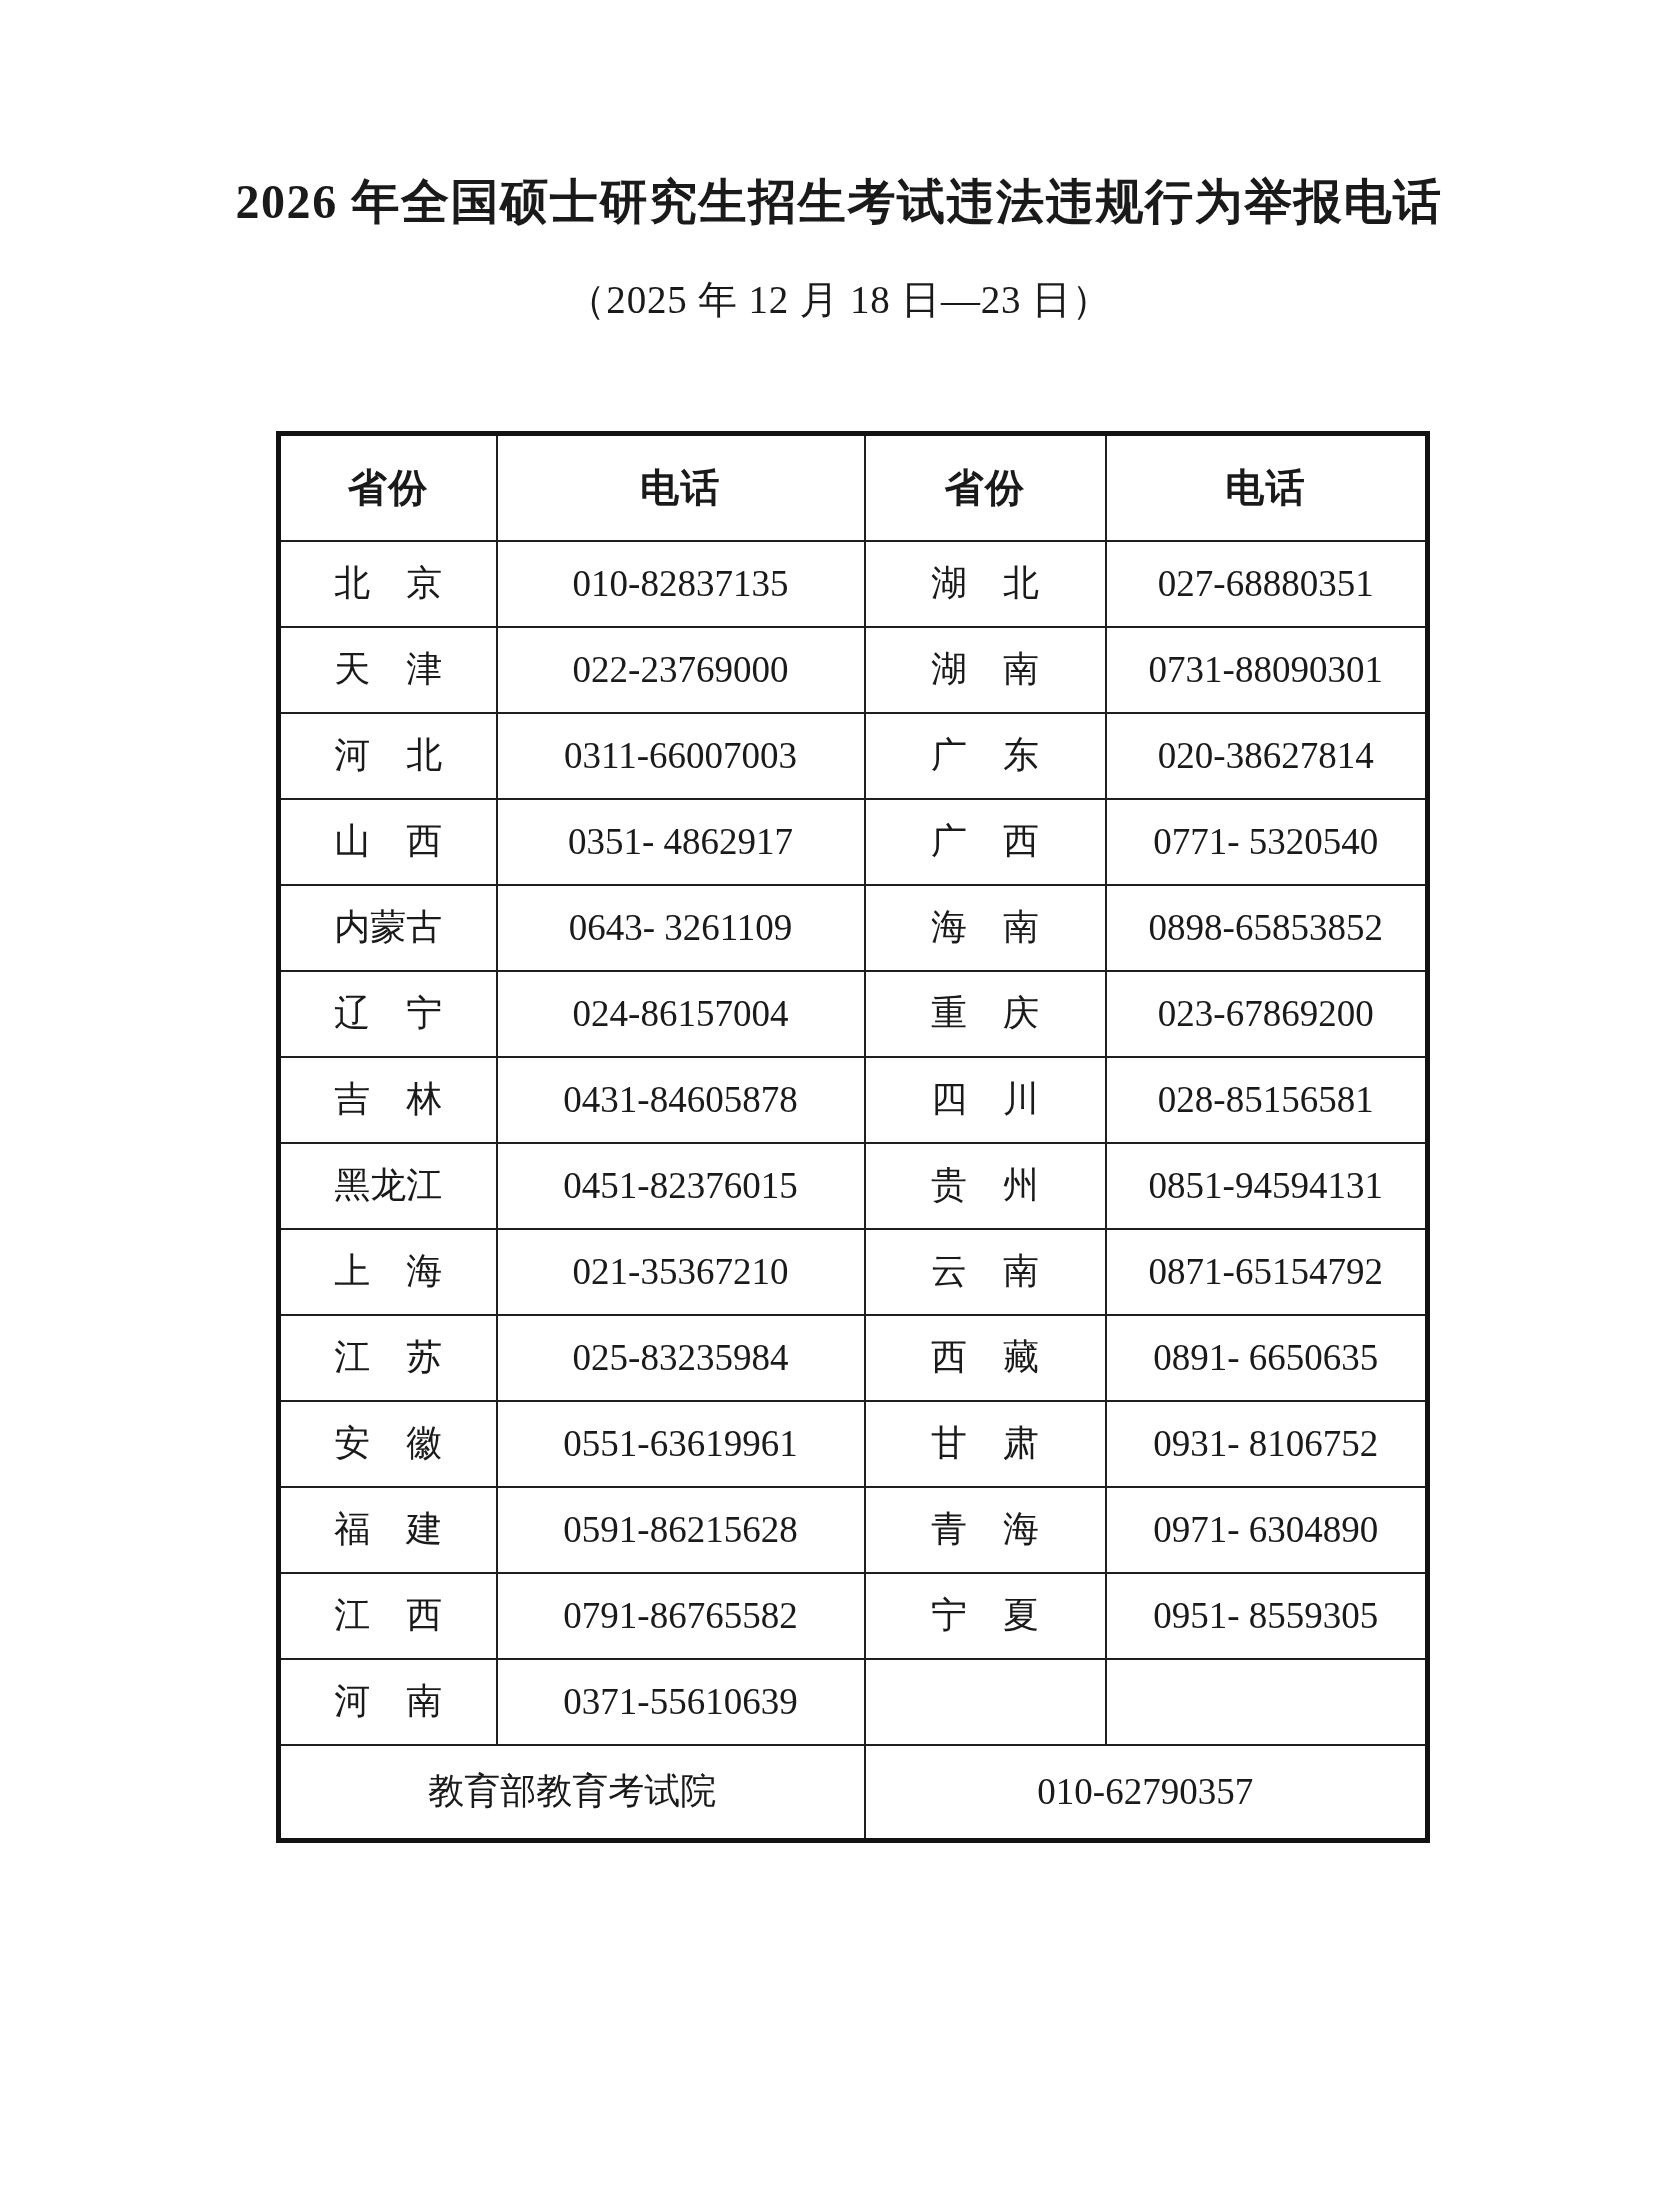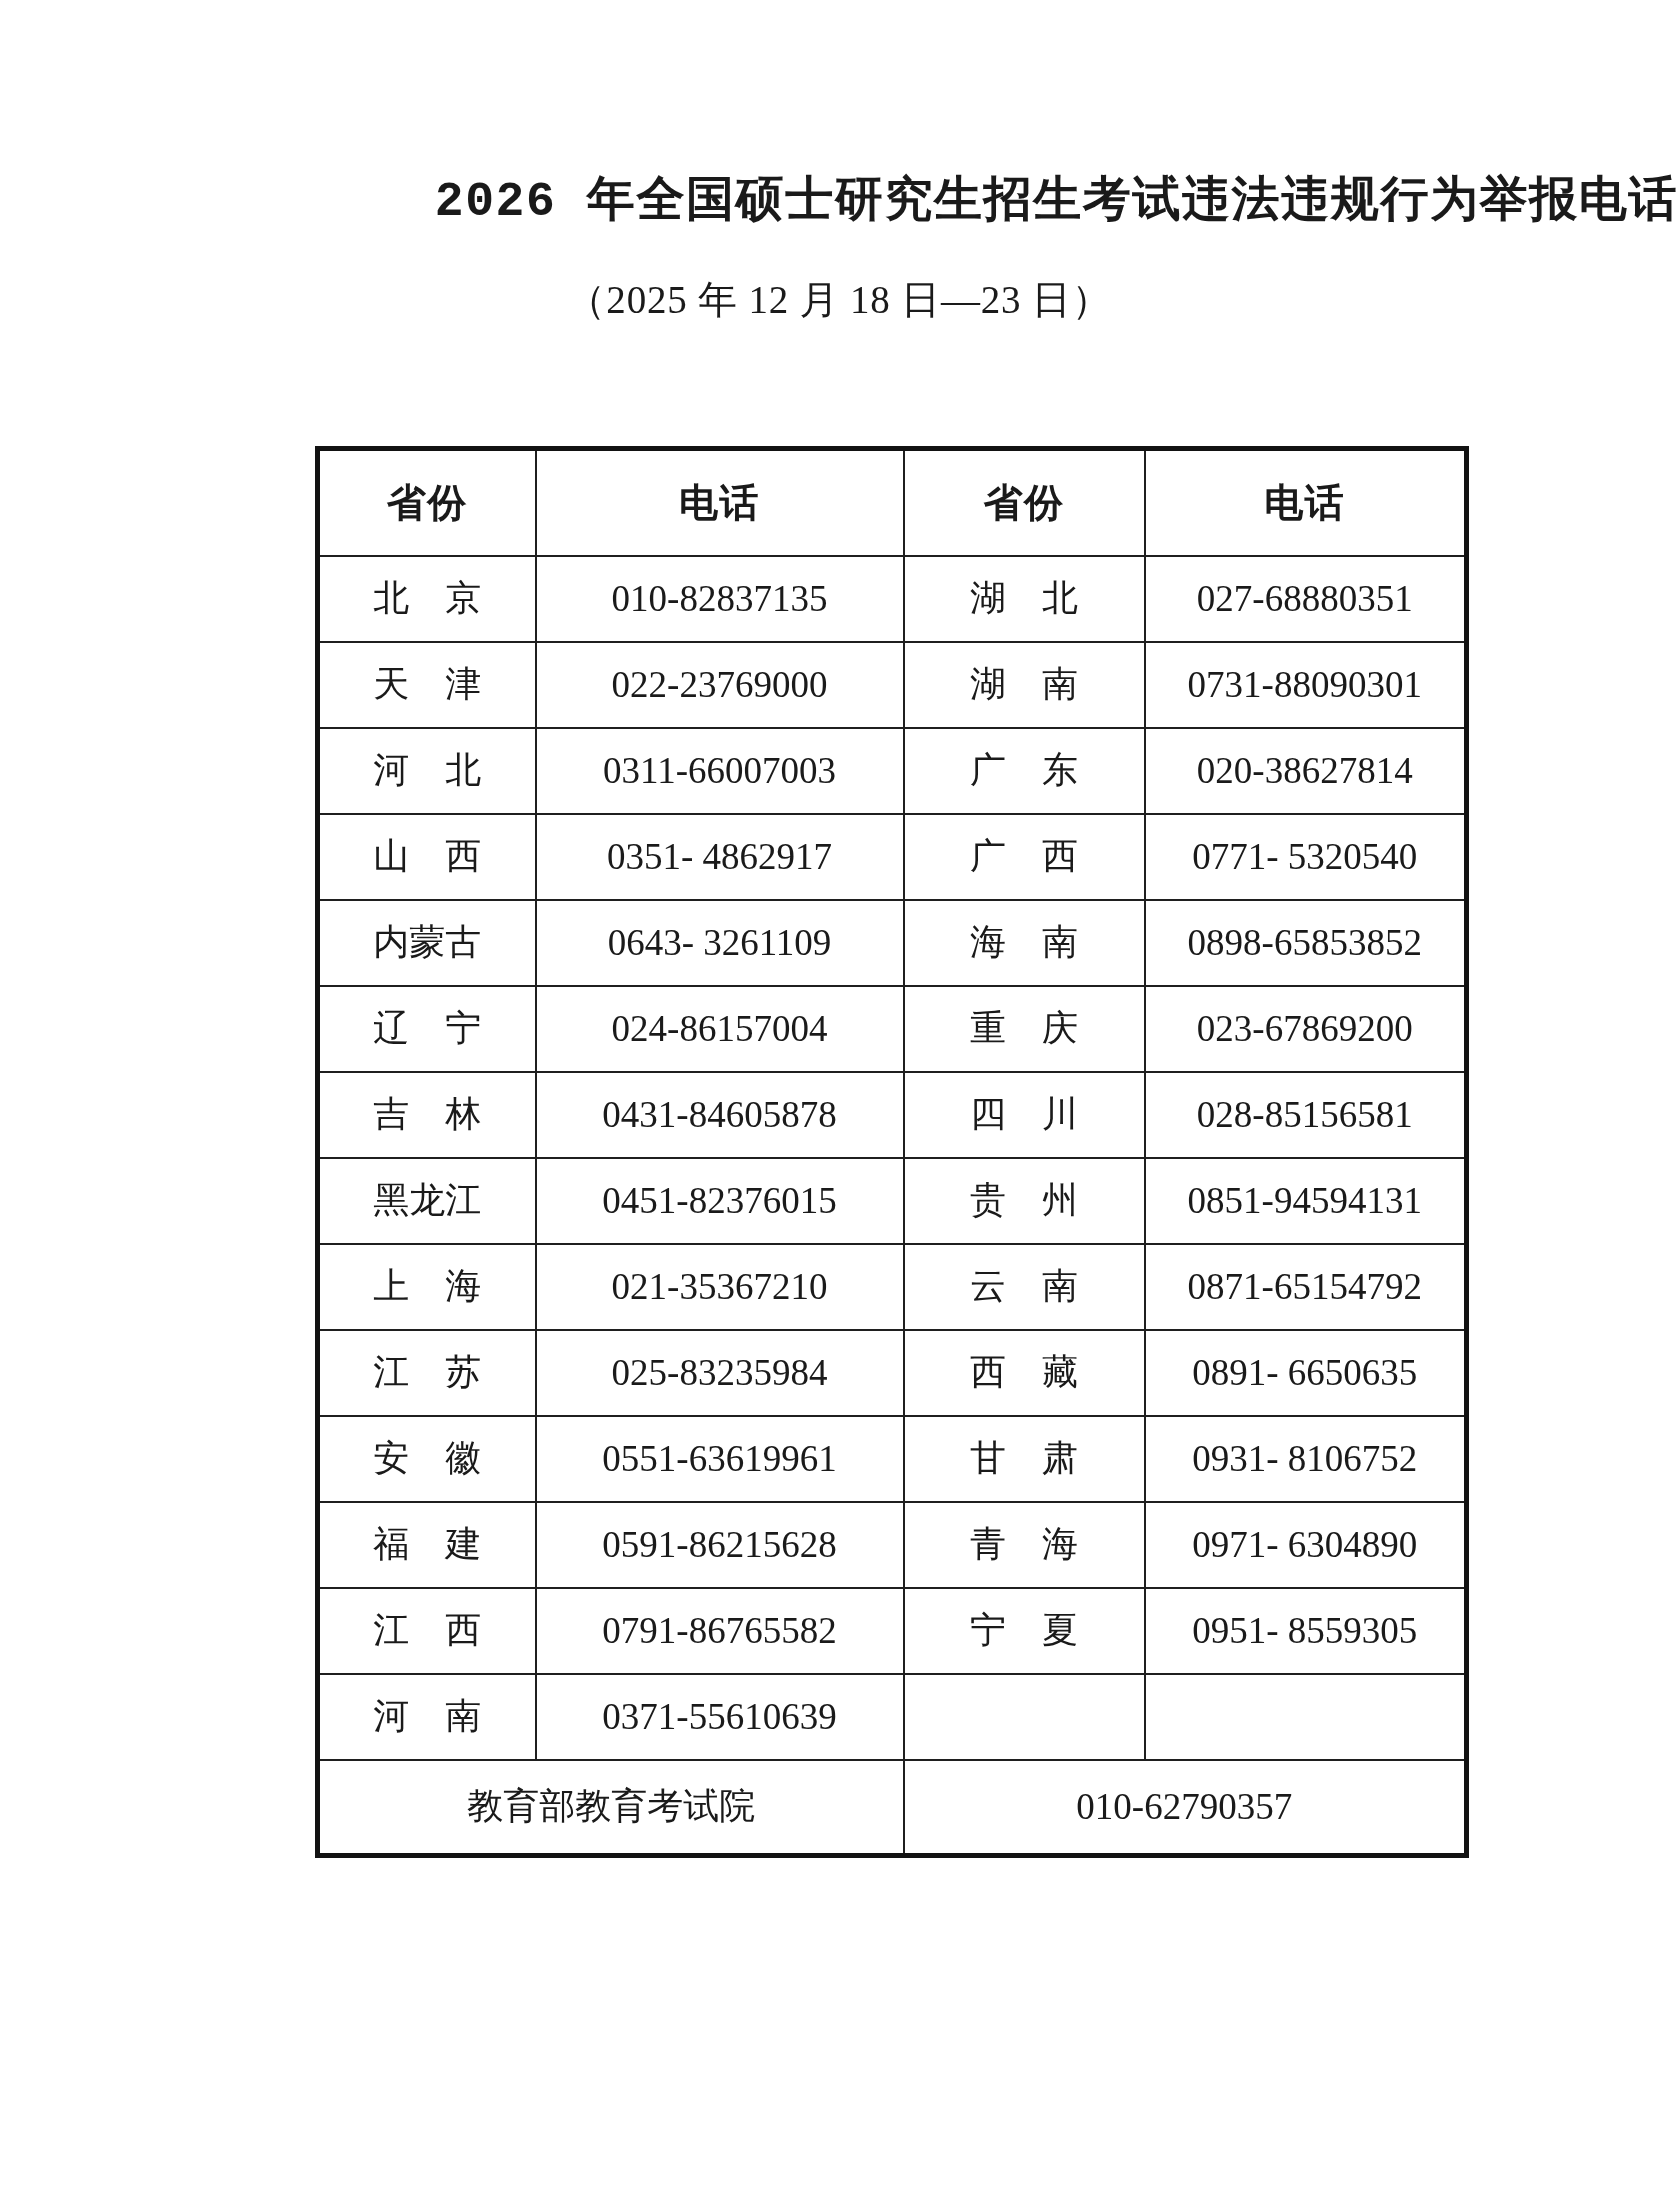--- a/index.html
+++ b/index.html
@@ -12,40 +12,38 @@
     position: relative;
   }
   .page {
     width: 1678px;
     height: 2194px;
     position: relative;
     overflow: hidden;
   }
   .title {
     margin-top: 176px;
-    text-align: right;
+    text-align: center;
     font-size: 48px;
     font-weight: bold;
     letter-spacing: 1.6px;
     line-height: 1.1;
-    font-family: Liberation Mono, monospace;
   }
   .subtitle {
     margin-top: 44px;
     text-align: center;
     font-size: 39px;
     font-weight: normal;
     letter-spacing: 0.8px;
   }
   .table-wrap {
     position: absolute;
     left: 276px;
-    top: 446px;
+    top: 431px;
     width: 1150px;
-    margin-left: 39px;
   }
   table {
     width: 100%;
     border-collapse: collapse;
     table-layout: fixed;
     border: 5.4px solid #121212;
   }
   th, td {
     border: 2.3px solid #1f1f1f;
     text-align: center;

